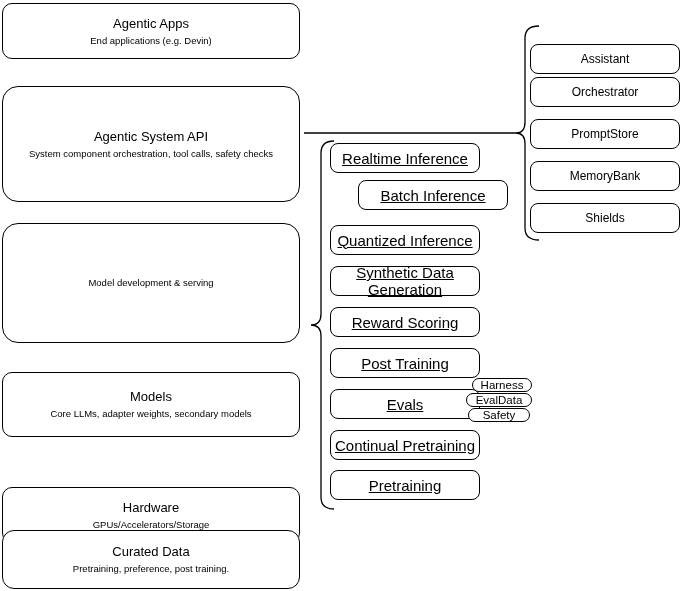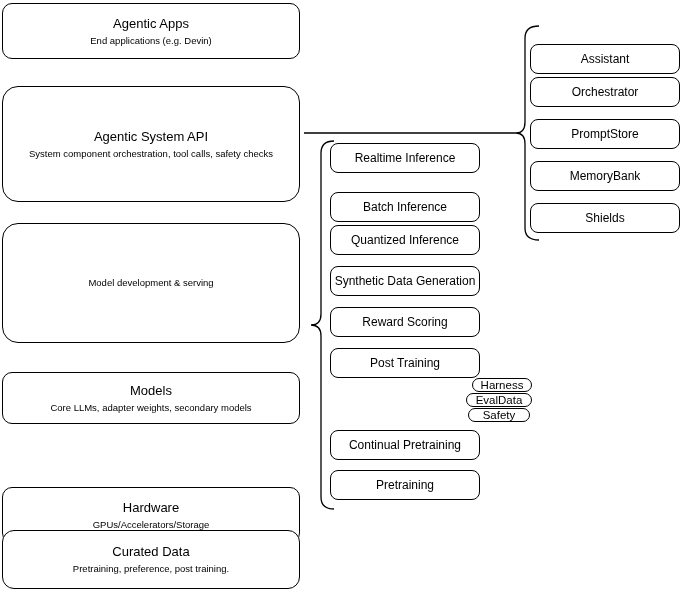--- a/index.html
+++ b/index.html
@@ -25,21 +25,21 @@
     flex-direction: column;
     align-items: center;
     justify-content: center;
     text-align: center;
     z-index: 2;
   }
   .lbox { left: 2px; width: 298px; border-radius: 10px; gap: 4px; padding: 0 16px; }
   .lbox.big { border-radius: 16px; }
   .lbox .title { font-size: 13px; line-height: 15px; }
   .lbox .sub { font-size: 9.5px; line-height: 12px; }
-  .mbox { left: 330px; width: 150px; height: 30px; border-radius: 8px; font-size: 12px; }
+  .mbox { left: 330px; width: 150px; height: 30px; border-radius: 8px; font-size: 15px; text-decoration: underline; }
   .rbox { left: 530px; width: 150px; height: 30px; border-radius: 8px; font-size: 12px; }
   .pill {
     position: absolute;
     background: #fff;
     border: 1.3px solid #000;
     border-radius: 8px;
     display: flex;
     align-items: center;
     justify-content: center;
     font-size: 11.5px;
@@ -62,39 +62,40 @@
     <div class="title">Agentic Apps</div>
     <div class="sub">End applications (e.g. Devin)</div>
   </div>
   <div class="node lbox big" style="top:86px;height:116px;">
     <div class="title">Agentic System API</div>
     <div class="sub">System component orchestration, tool calls, safety checks</div>
   </div>
   <div class="node lbox big" style="top:223px;height:120px;">
     <div class="sub">Model development &amp; serving</div>
   </div>
-  <div class="node lbox" style="top:372px;height:52px;justify-content:center;">
+  <div class="node lbox" style="top:372px;height:65px;justify-content:center;">
     <div class="title">Models</div>
     <div class="sub">Core LLMs, adapter weights, secondary models</div>
   </div>
   <div class="node lbox" style="top:451px;height:56px;margin-top:36px;">
     <div class="title">Hardware</div>
     <div class="sub">GPUs/Accelerators/Storage</div>
   </div>
   <div class="node lbox" style="top:530px;height:59px;border-radius:12px;">
     <div class="title">Curated Data</div>
     <div class="sub">Pretraining, preference, post training.</div>
   </div>
 
   <div class="node mbox" style="top:143px;">Realtime Inference</div>
-  <div class="node mbox" style="top:192px;">Batch Inference</div>
+  <div class="node mbox" style="top:180px;margin-left:28px;">Batch Inference</div>
   <div class="node mbox" style="top:225px;">Quantized Inference</div>
   <div class="node mbox" style="top:266px;">Synthetic Data Generation</div>
   <div class="node mbox" style="top:307px;">Reward Scoring</div>
   <div class="node mbox" style="top:348px;">Post Training</div>
+  <div class="node mbox" style="top:389px;">Evals</div>
   <div class="node mbox" style="top:430px;">Continual Pretraining</div>
   <div class="node mbox" style="top:470px;">Pretraining</div>
 
   <div class="pill" style="left:472px;top:378px;width:60px;height:14px;">Harness</div>
   <div class="pill" style="left:466px;top:393px;width:66px;height:14px;">EvalData</div>
   <div class="pill" style="left:468px;top:408px;width:62px;height:14px;">Safety</div>
 
   <div class="node rbox" style="top:44px;">Assistant</div>
   <div class="node rbox" style="top:77px;">Orchestrator</div>
   <div class="node rbox" style="top:119px;text-align:right;">PromptStore</div>

